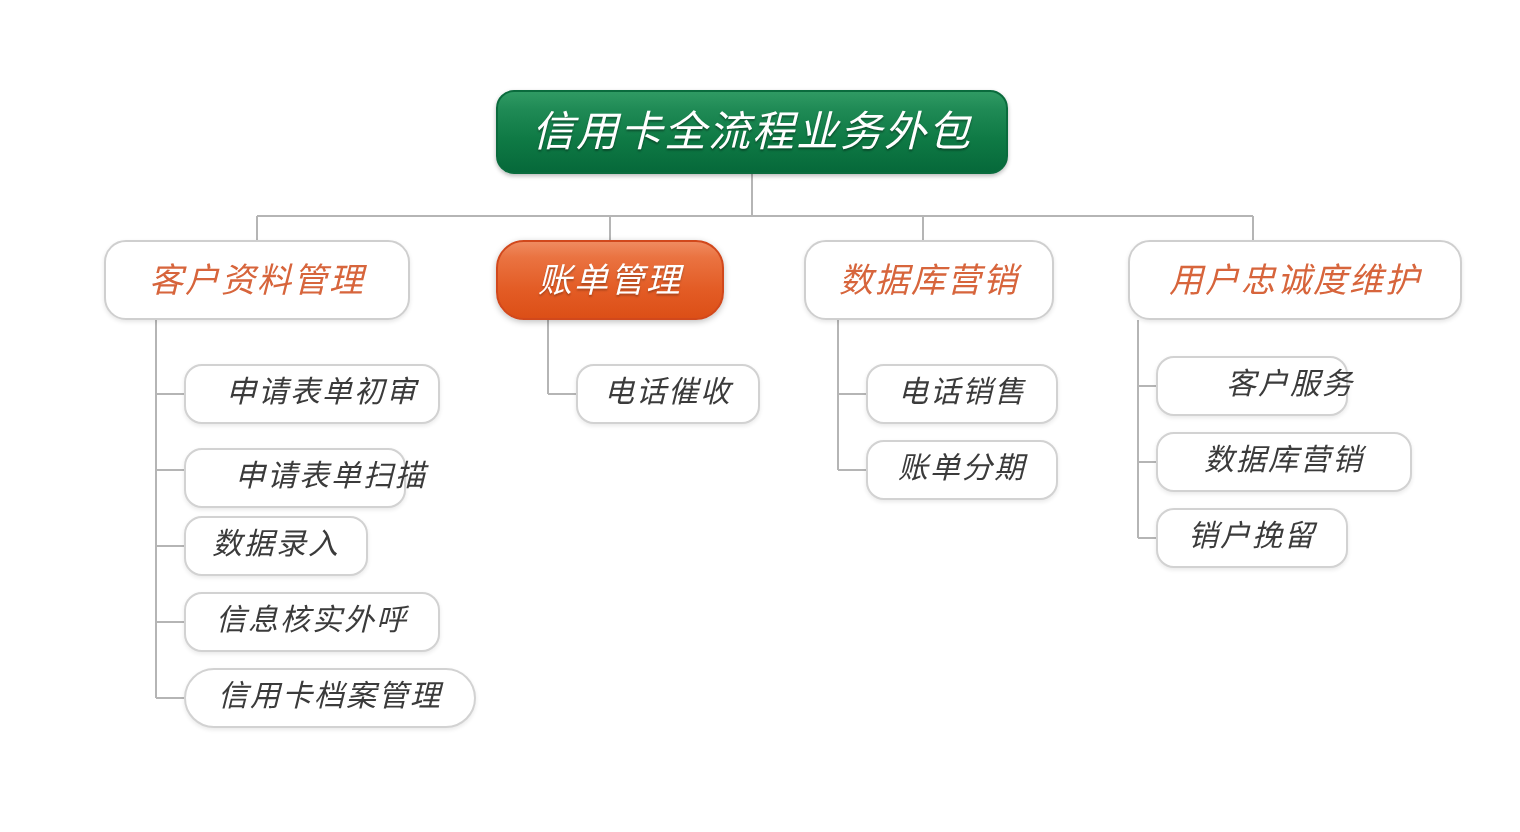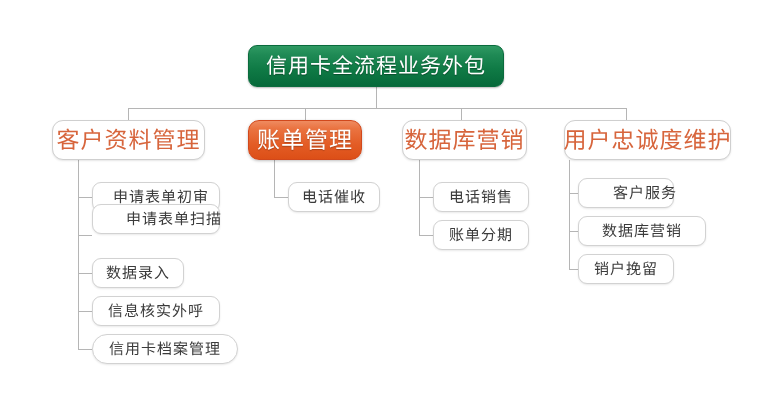--- a/index.html
+++ b/index.html
@@ -28,20 +28,21 @@
   }
   .node {
     position: absolute;
     box-sizing: border-box;
     display: flex;
     align-items: center;
     justify-content: center;
     text-align: center;
     white-space: nowrap;
     line-height: 1;
+    font-style: italic;
   }
 
   
   .node.root {
     border-radius: 9px;
     color: #ffffff;
     font-size: 21px;
     letter-spacing: 1px;
     background: linear-gradient(to bottom,
                 #2f9a63 0%,
@@ -52,21 +53,21 @@
     box-shadow: 0 1px 2px rgba(0,0,0,.28);
     text-shadow: 0 1px 1px rgba(0,0,0,.35);
   }
 
   
   .node.l2 {
     border-radius: 11px;
     background: #ffffff;
     border: 1px solid #cfcfcf;
     color: #d7653c;
-    font-size: 23px;
+    font-size: 17px;
     letter-spacing: 1px;
     box-shadow: 0 1px 2px rgba(0,0,0,.10);
   }
 
   
   .node.l2.accent {
     color: #ffffff;
     border: 1px solid #d1481c;
     background: linear-gradient(to bottom,
                 #ef8b60 0%,
@@ -114,25 +115,25 @@
       <line x1="569" y1="193" x2="578" y2="193" stroke="#b5b5b5" stroke-width="1" shape-rendering="crispEdges"></line>
       <line x1="569" y1="231" x2="578" y2="231" stroke="#b5b5b5" stroke-width="1" shape-rendering="crispEdges"></line>
       <line x1="569" y1="269" x2="578" y2="269" stroke="#b5b5b5" stroke-width="1" shape-rendering="crispEdges"></line>
       <line x1="569" y1="160" x2="569" y2="269" stroke="#b5b5b5" stroke-width="1" shape-rendering="crispEdges"></line>
     </svg>
 
   <div id="nodes">
       <div class="node root" style="left: 248px; top: 45px; width: 256px; height: 42px;">信用卡全流程业务外包</div>
       <div class="node l2" style="left: 52px; top: 120px; width: 153px; height: 40px;">客户资料管理</div>
       <div class="node l3" style="left: 92px; top: 182px; width: 128px; height: 30px; padding-left: 10px;">申请表单初审</div>
-      <div class="node l3" style="left: 92px; top: 204px; width: 128px; height: 30px; padding-left: 36px;">申请表单扫描</div>
+      <div class="node l3" style="left: 92px; top: 224px; width: 111px; height: 30px; padding-left: 36px;">申请表单扫描</div>
       <div class="node l3" style="left: 92px; top: 258px; width: 92px; height: 30px;">数据录入</div>
       <div class="node l3" style="left: 92px; top: 296px; width: 128px; height: 30px;">信息核实外呼</div>
       <div class="node l3" style="left: 92px; top: 334px; width: 146px; height: 30px; border-radius: 15px;">信用卡档案管理</div>
-      <div class="node l2 accent" style="left: 248px; top: 120px; width: 114px; height: 40px;">账单管理</div>
+      <div class="node l2 accent" style="left: 248px; top: 120px; width: 114px; height: 40px; border-radius: 14px;">账单管理</div>
       <div class="node l3" style="left: 288px; top: 182px; width: 92px; height: 30px;">电话催收</div>
       <div class="node l2" style="left: 402px; top: 120px; width: 125px; height: 40px;">数据库营销</div>
       <div class="node l3" style="left: 433px; top: 182px; width: 96px; height: 30px;">电话销售</div>
       <div class="node l3" style="left: 433px; top: 220px; width: 96px; height: 30px;">账单分期</div>
       <div class="node l2" style="left: 543px; top: 120px; width: 167px; height: 40px; margin-left: 21px;">用户忠诚度维护</div>
       <div class="node l3" style="left: 578px; top: 178px; width: 96px; height: 30px; padding-left: 38px;">客户服务</div>
       <div class="node l3" style="left: 578px; top: 216px; width: 128px; height: 30px;">数据库营销</div>
       <div class="node l3" style="left: 578px; top: 254px; width: 96px; height: 30px;">销户挽留</div>
     </div>
 

